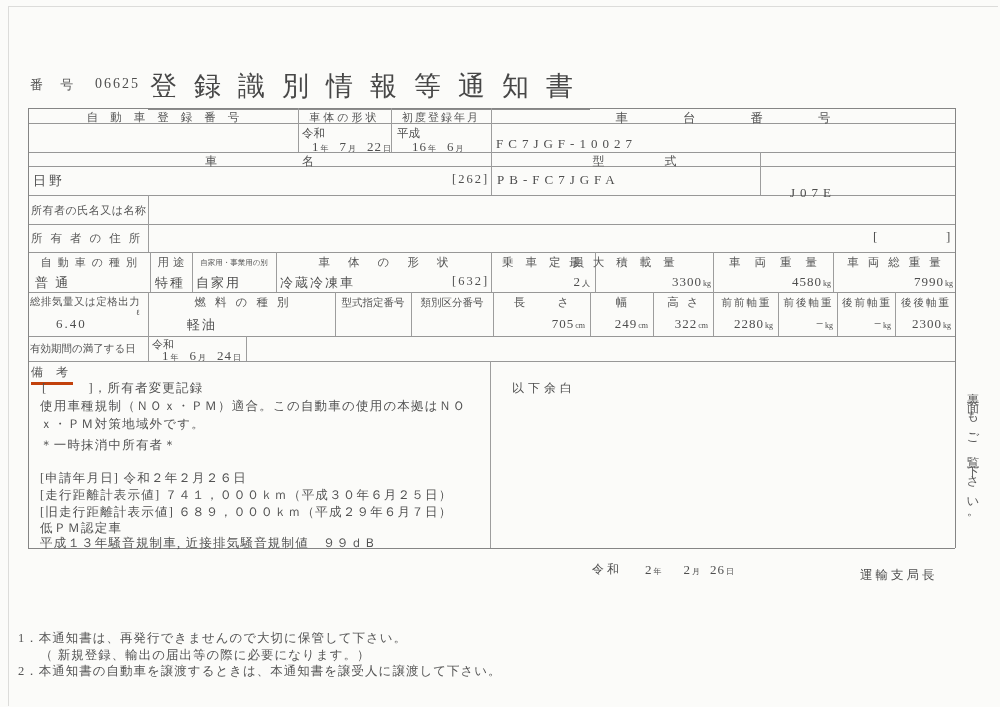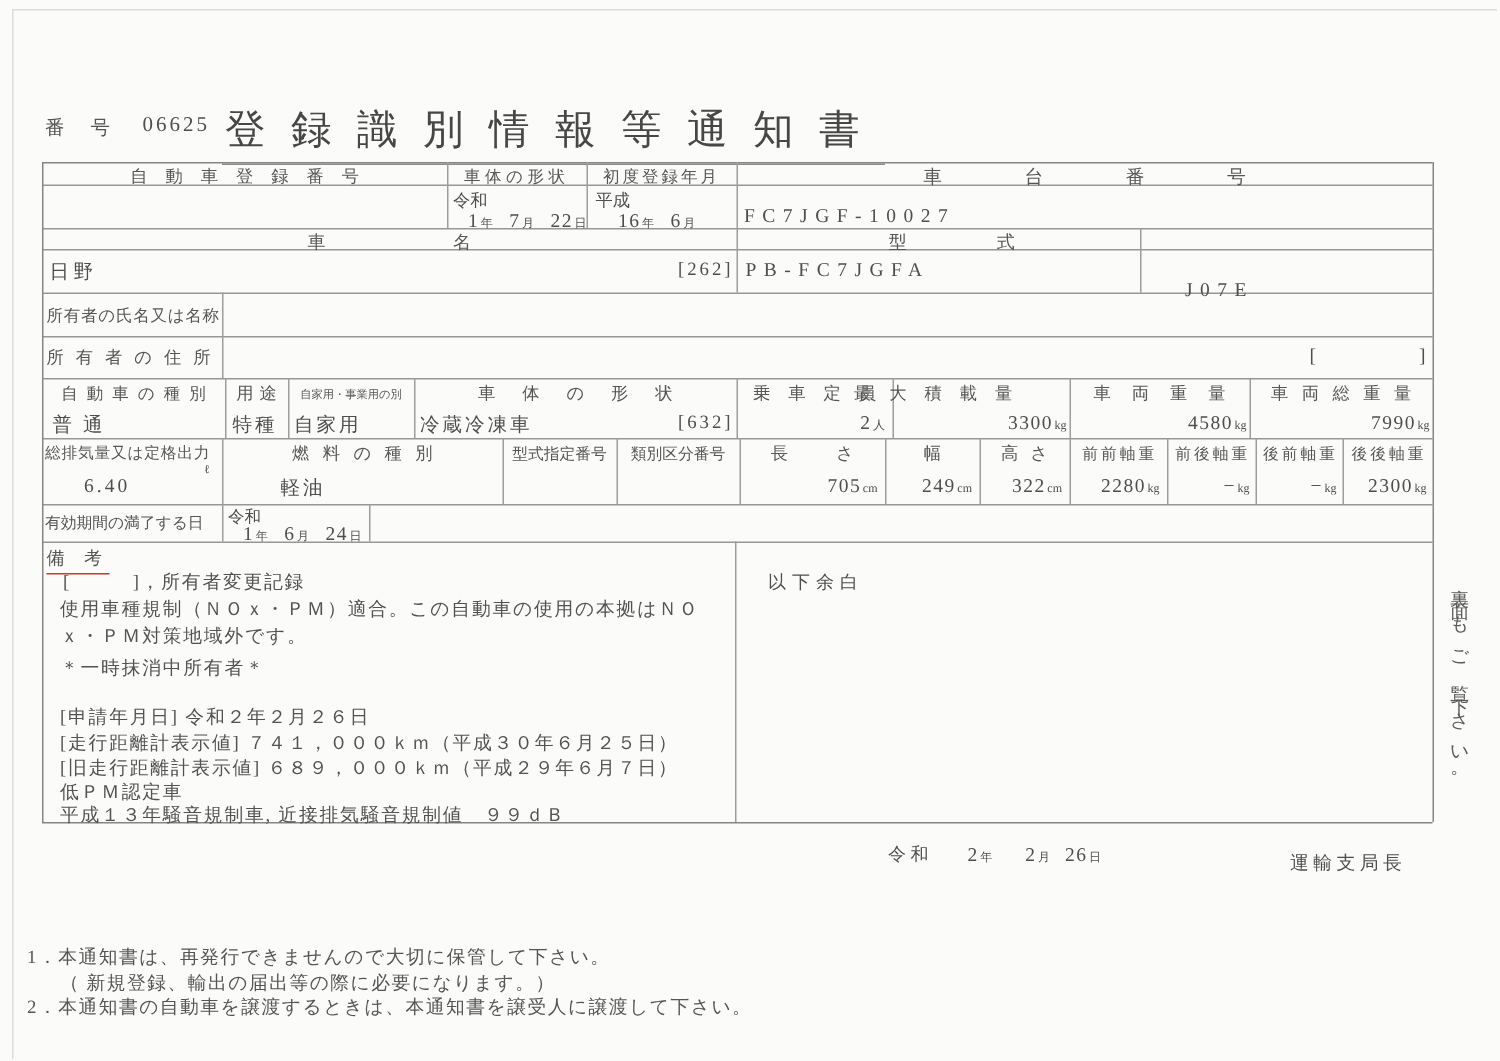--- a/index.html
+++ b/index.html
@@ -157,21 +157,21 @@
   <div class="t r" style="right:167px;top:316px;"><span class="num">−</span><span class="u">kg</span></div>
   <div class="t r" style="right:109px;top:316px;"><span class="num">−</span><span class="u">kg</span></div>
   <div class="t r" style="right:49px;top:316px;"><span class="num">2300</span><span class="u">kg</span></div>
 
   <div class="t lbl" style="left:30px;top:342px;font-size:10.5px;">有効期間の満了する日</div>
   <div class="t" style="left:152px;top:337px;font-size:11px;">令和</div>
   <div class="t" style="left:162px;top:348px;font-size:12px;">
     <span class="num">1</span><span class="u">年</span><span class="num g">6</span><span class="u">月</span><span class="num g">24</span><span class="u">日</span>
   </div>
 
-  <div class="t lbl" style="left:31px;top:364px;font-size:12px;letter-spacing:5px;border-bottom:1px solid #c2410c;padding-bottom:1px;">備 考</div>
+  <div class="t lbl" style="left:31px;top:364px;font-size:12px;letter-spacing:5px;border-bottom:3px solid #c2410c;padding-bottom:1px;">備 考</div>
   <div class="t rem" style="left:42px;top:380px;">[　　　]，所有者変更記録</div>
   <div class="t rem" style="left:40px;top:398px;">使用車種規制（ＮＯｘ・ＰＭ）適合。この自動車の使用の本拠はＮＯ</div>
   <div class="t rem" style="left:40px;top:416px;">ｘ・ＰＭ対策地域外です。</div>
   <div class="t rem" style="left:40px;top:437px;">＊一時抹消中所有者＊</div>
   <div class="t rem" style="left:40px;top:470px;">[申請年月日] 令和２年２月２６日</div>
   <div class="t rem" style="left:40px;top:487px;">[走行距離計表示値] ７４１，０００ｋｍ（平成３０年６月２５日）</div>
   <div class="t rem" style="left:40px;top:504px;">[旧走行距離計表示値] ６８９，０００ｋｍ（平成２９年６月７日）</div>
   <div class="t rem" style="left:40px;top:520px;">低ＰＭ認定車</div>
   <div class="t rem" style="left:40px;top:535px;">平成１３年騒音規制車, 近接排気騒音規制値　９９ｄＢ</div>
   <div class="t" style="left:512px;top:380px;font-size:12px;letter-spacing:4px;">以下余白</div>

